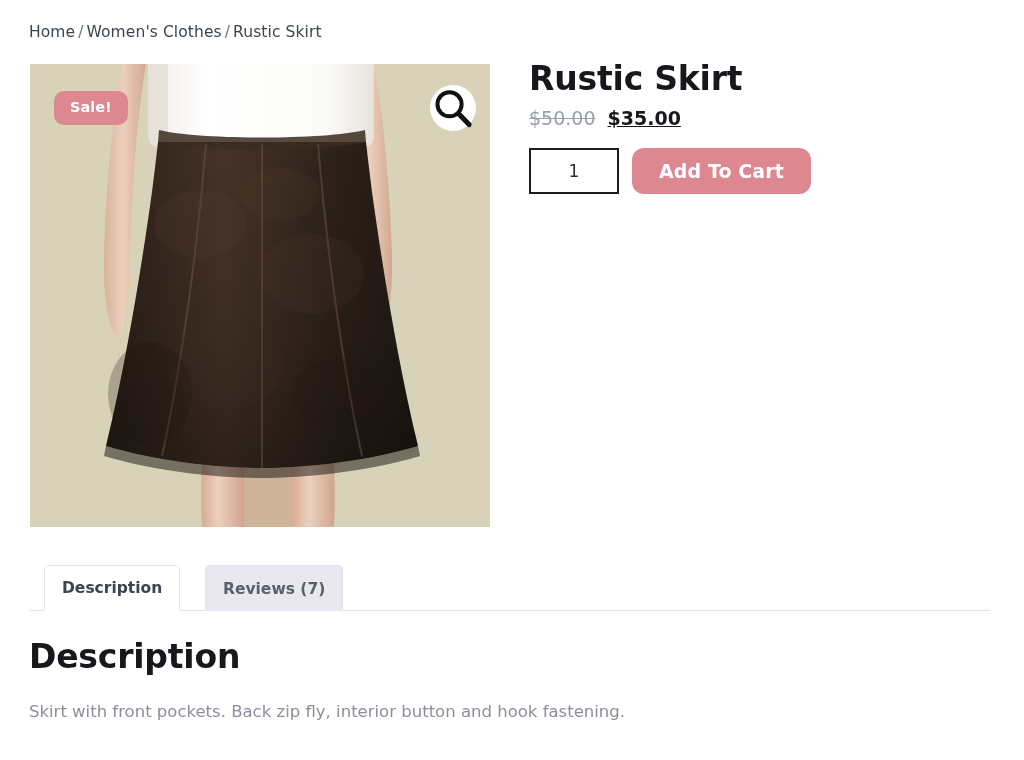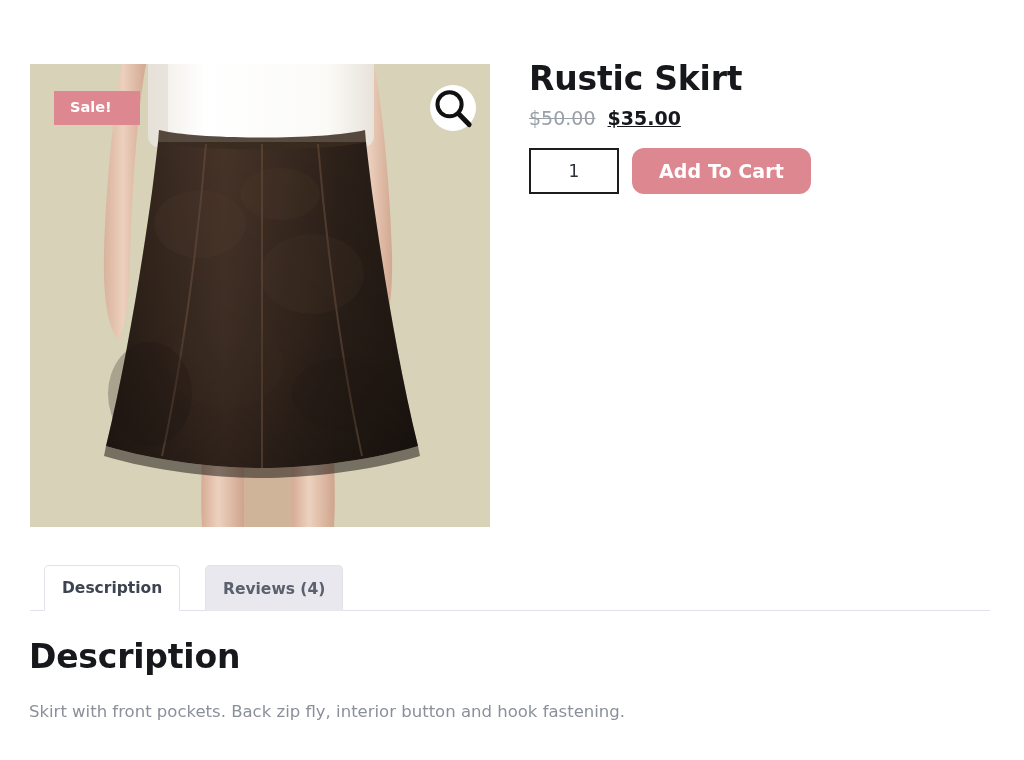--- a/index.html
+++ b/index.html
@@ -56,22 +56,22 @@
     height: 463px;
   }
   .sale-badge {
     position: absolute;
     left: 24px;
     top: 27px;
     background: #dd8891;
     color: #ffffff;
     font-size: 14.5px;
     font-weight: bold;
-    padding: 9px 28px 10px 16px;
-    border-radius: 0;
+    padding: 9px 16px 10px 16px;
+    border-radius: 10px;
     line-height: 1;
     z-index: 4;
   }
   .zoom-btn {
     position: absolute;
     right: 14px;
     top: 21px;
     width: 46px;
     height: 46px;
     border-radius: 50%;
@@ -227,20 +227,23 @@
     color: #8a8f99;
     line-height: 1.5;
     text-align: center;
   }
 </style>
 </head>
 <body>
 
 <div class="page">
 
+  <nav class="breadcrumb">
+    <a href="#">Home</a><span class="crumb-sep">/</span><a href="#">Women's Clothes</a><span class="crumb-sep">/</span><span>Rustic Skirt</span>
+  </nav>
 
   <div class="gallery">
     <svg viewBox="0 0 460 463" preserveAspectRatio="xMidYMid slice">
       <defs>
         <linearGradient id="skirtGrad" x1="0" y1="0" x2="1" y2="0">
           <stop offset="0%" stop-color="#2b2018"></stop>
           <stop offset="18%" stop-color="#3b2b21"></stop>
           <stop offset="38%" stop-color="#4a362a"></stop>
           <stop offset="55%" stop-color="#3e2d23"></stop>
           <stop offset="74%" stop-color="#2f231b"></stop>
@@ -323,19 +326,19 @@
     <form class="cart-row">
       <input class="qty-input" type="text" value="1" style="">
       <button class="add-cart-btn">Add To Cart</button>
     </form>
 
   </div>
 
   <div class="tabs-wrap">
     <div class="tabs-line"></div>
     <div class="tab tab-active">Description</div>
-    <div class="tab tab-inactive">Reviews (4)</div>
+    <div class="tab tab-inactive">Reviews (7)</div>
   </div>
 
   <h2 class="desc-heading">Description</h2>
   <p class="desc-body">Skirt with front pockets. Back zip fly, interior button and hook fastening.</p>
 
 </div>
 
 </body></html>

